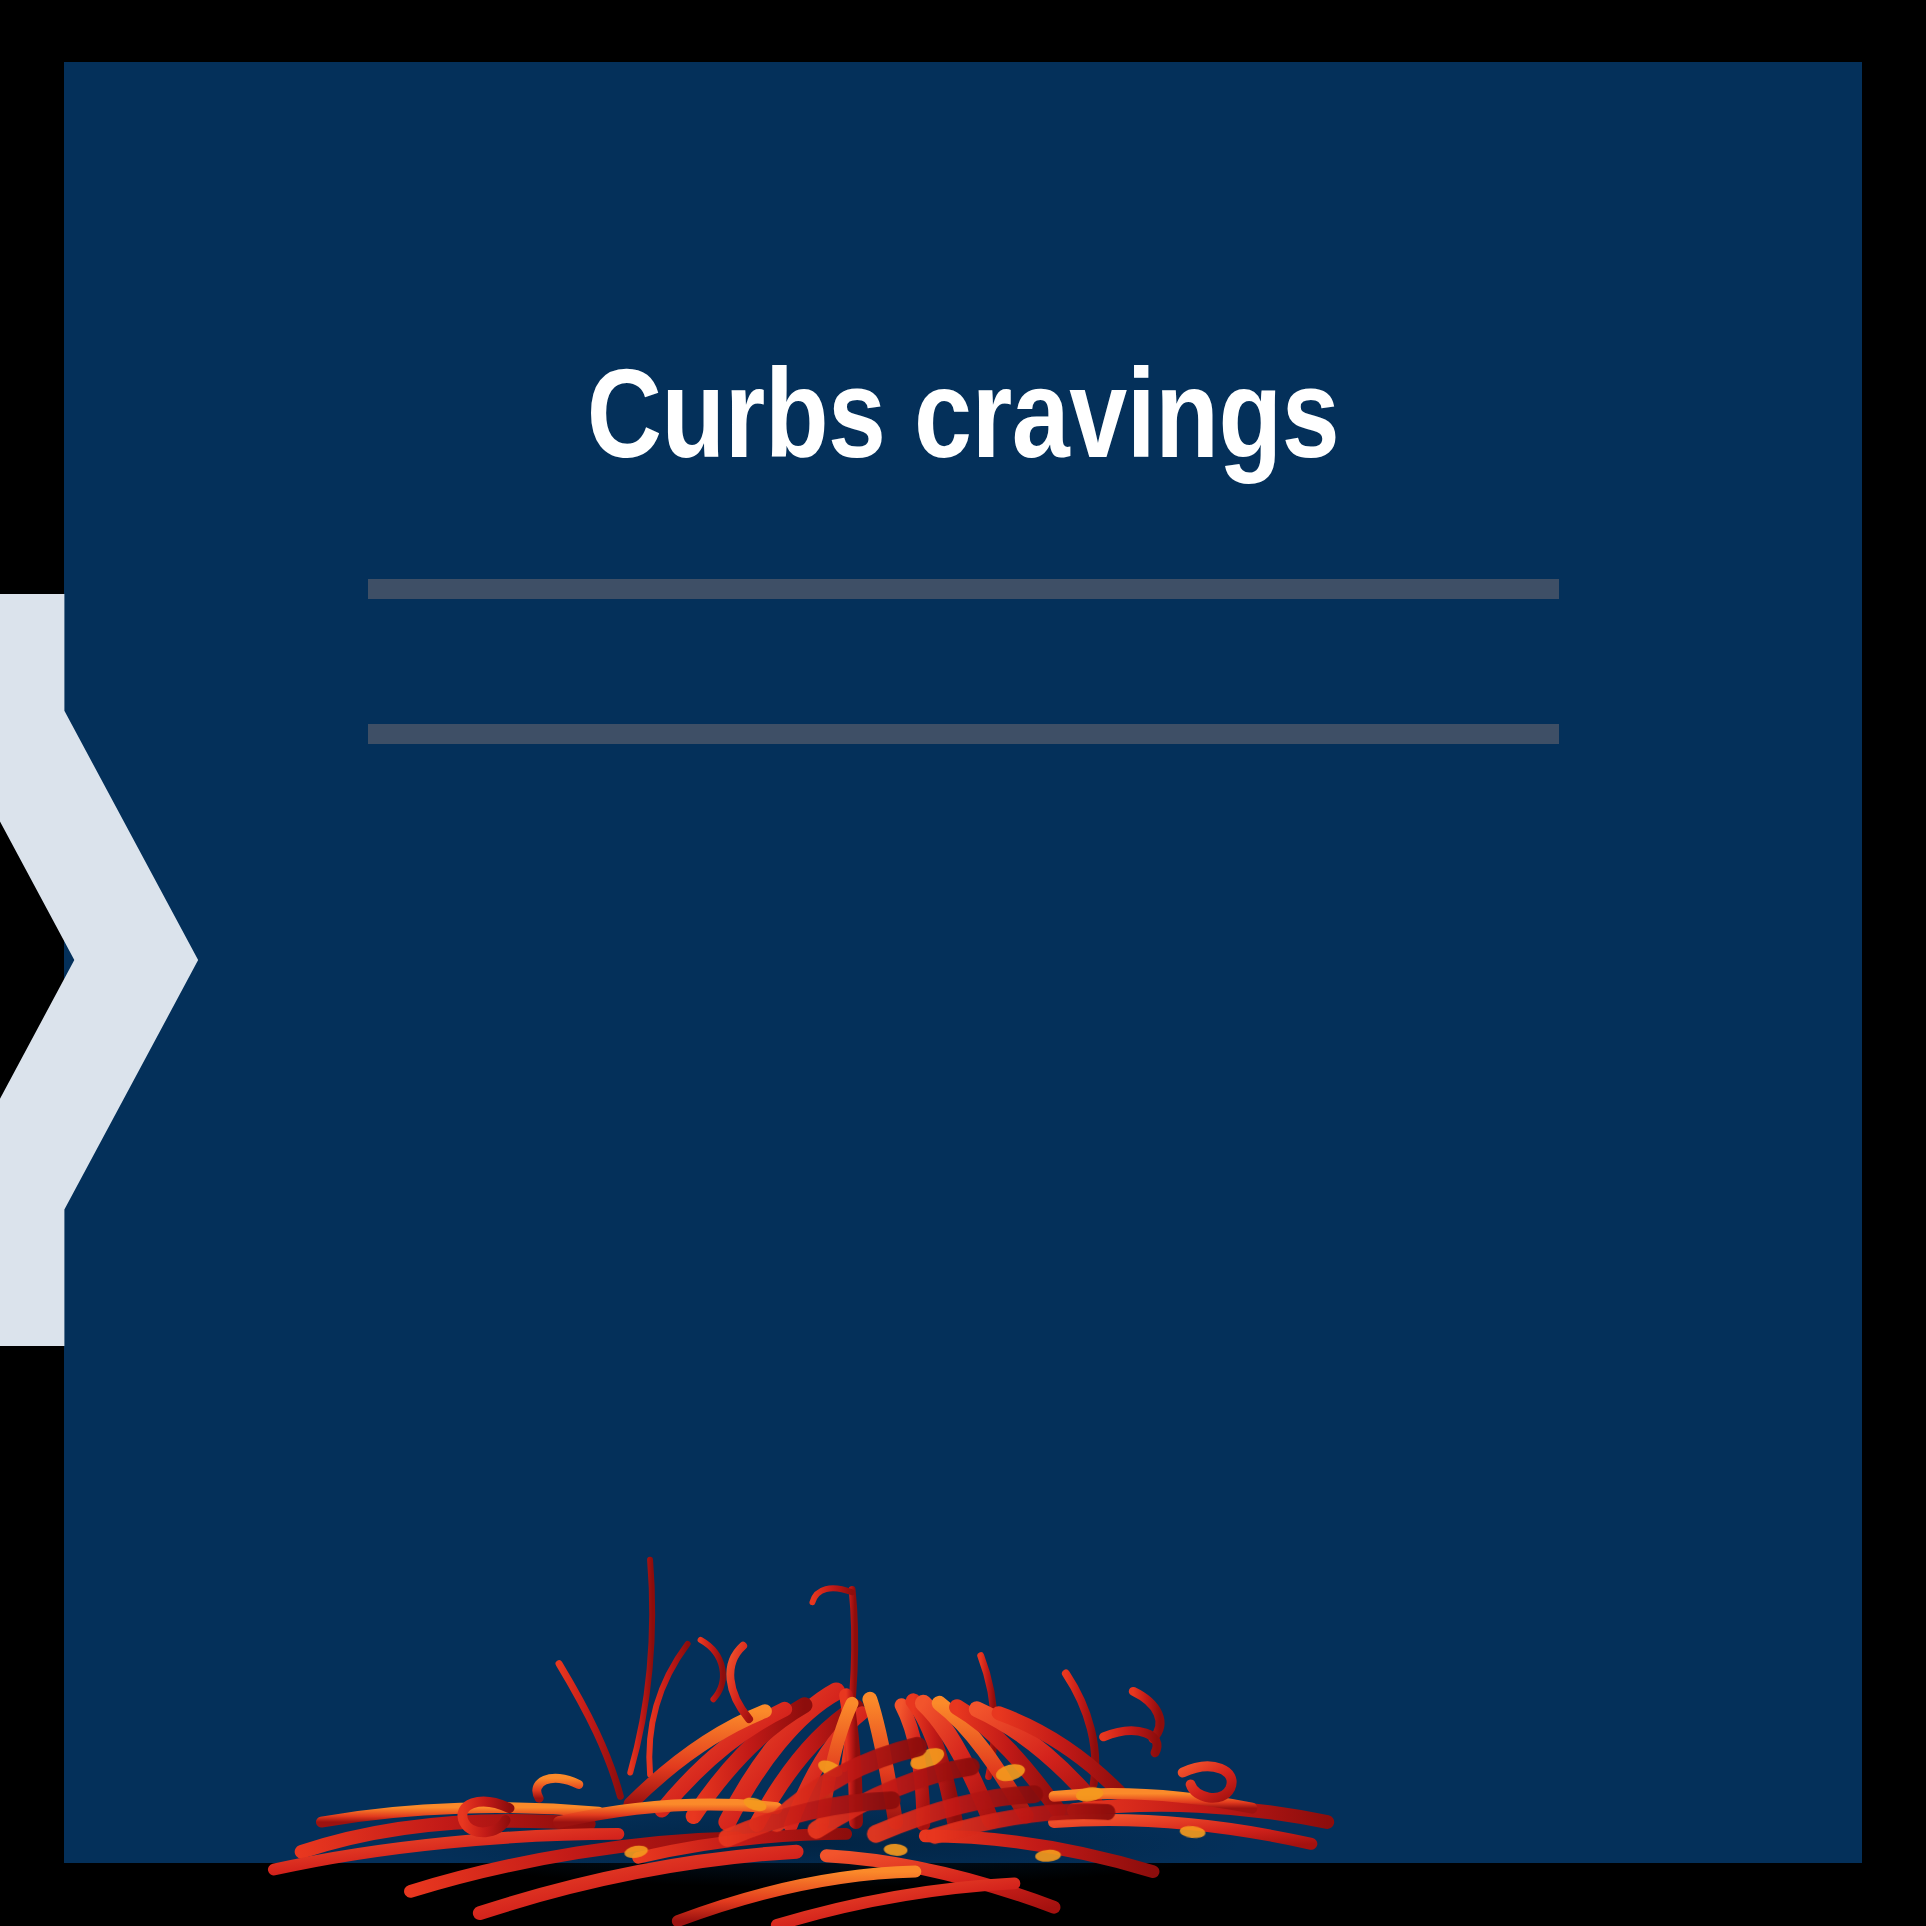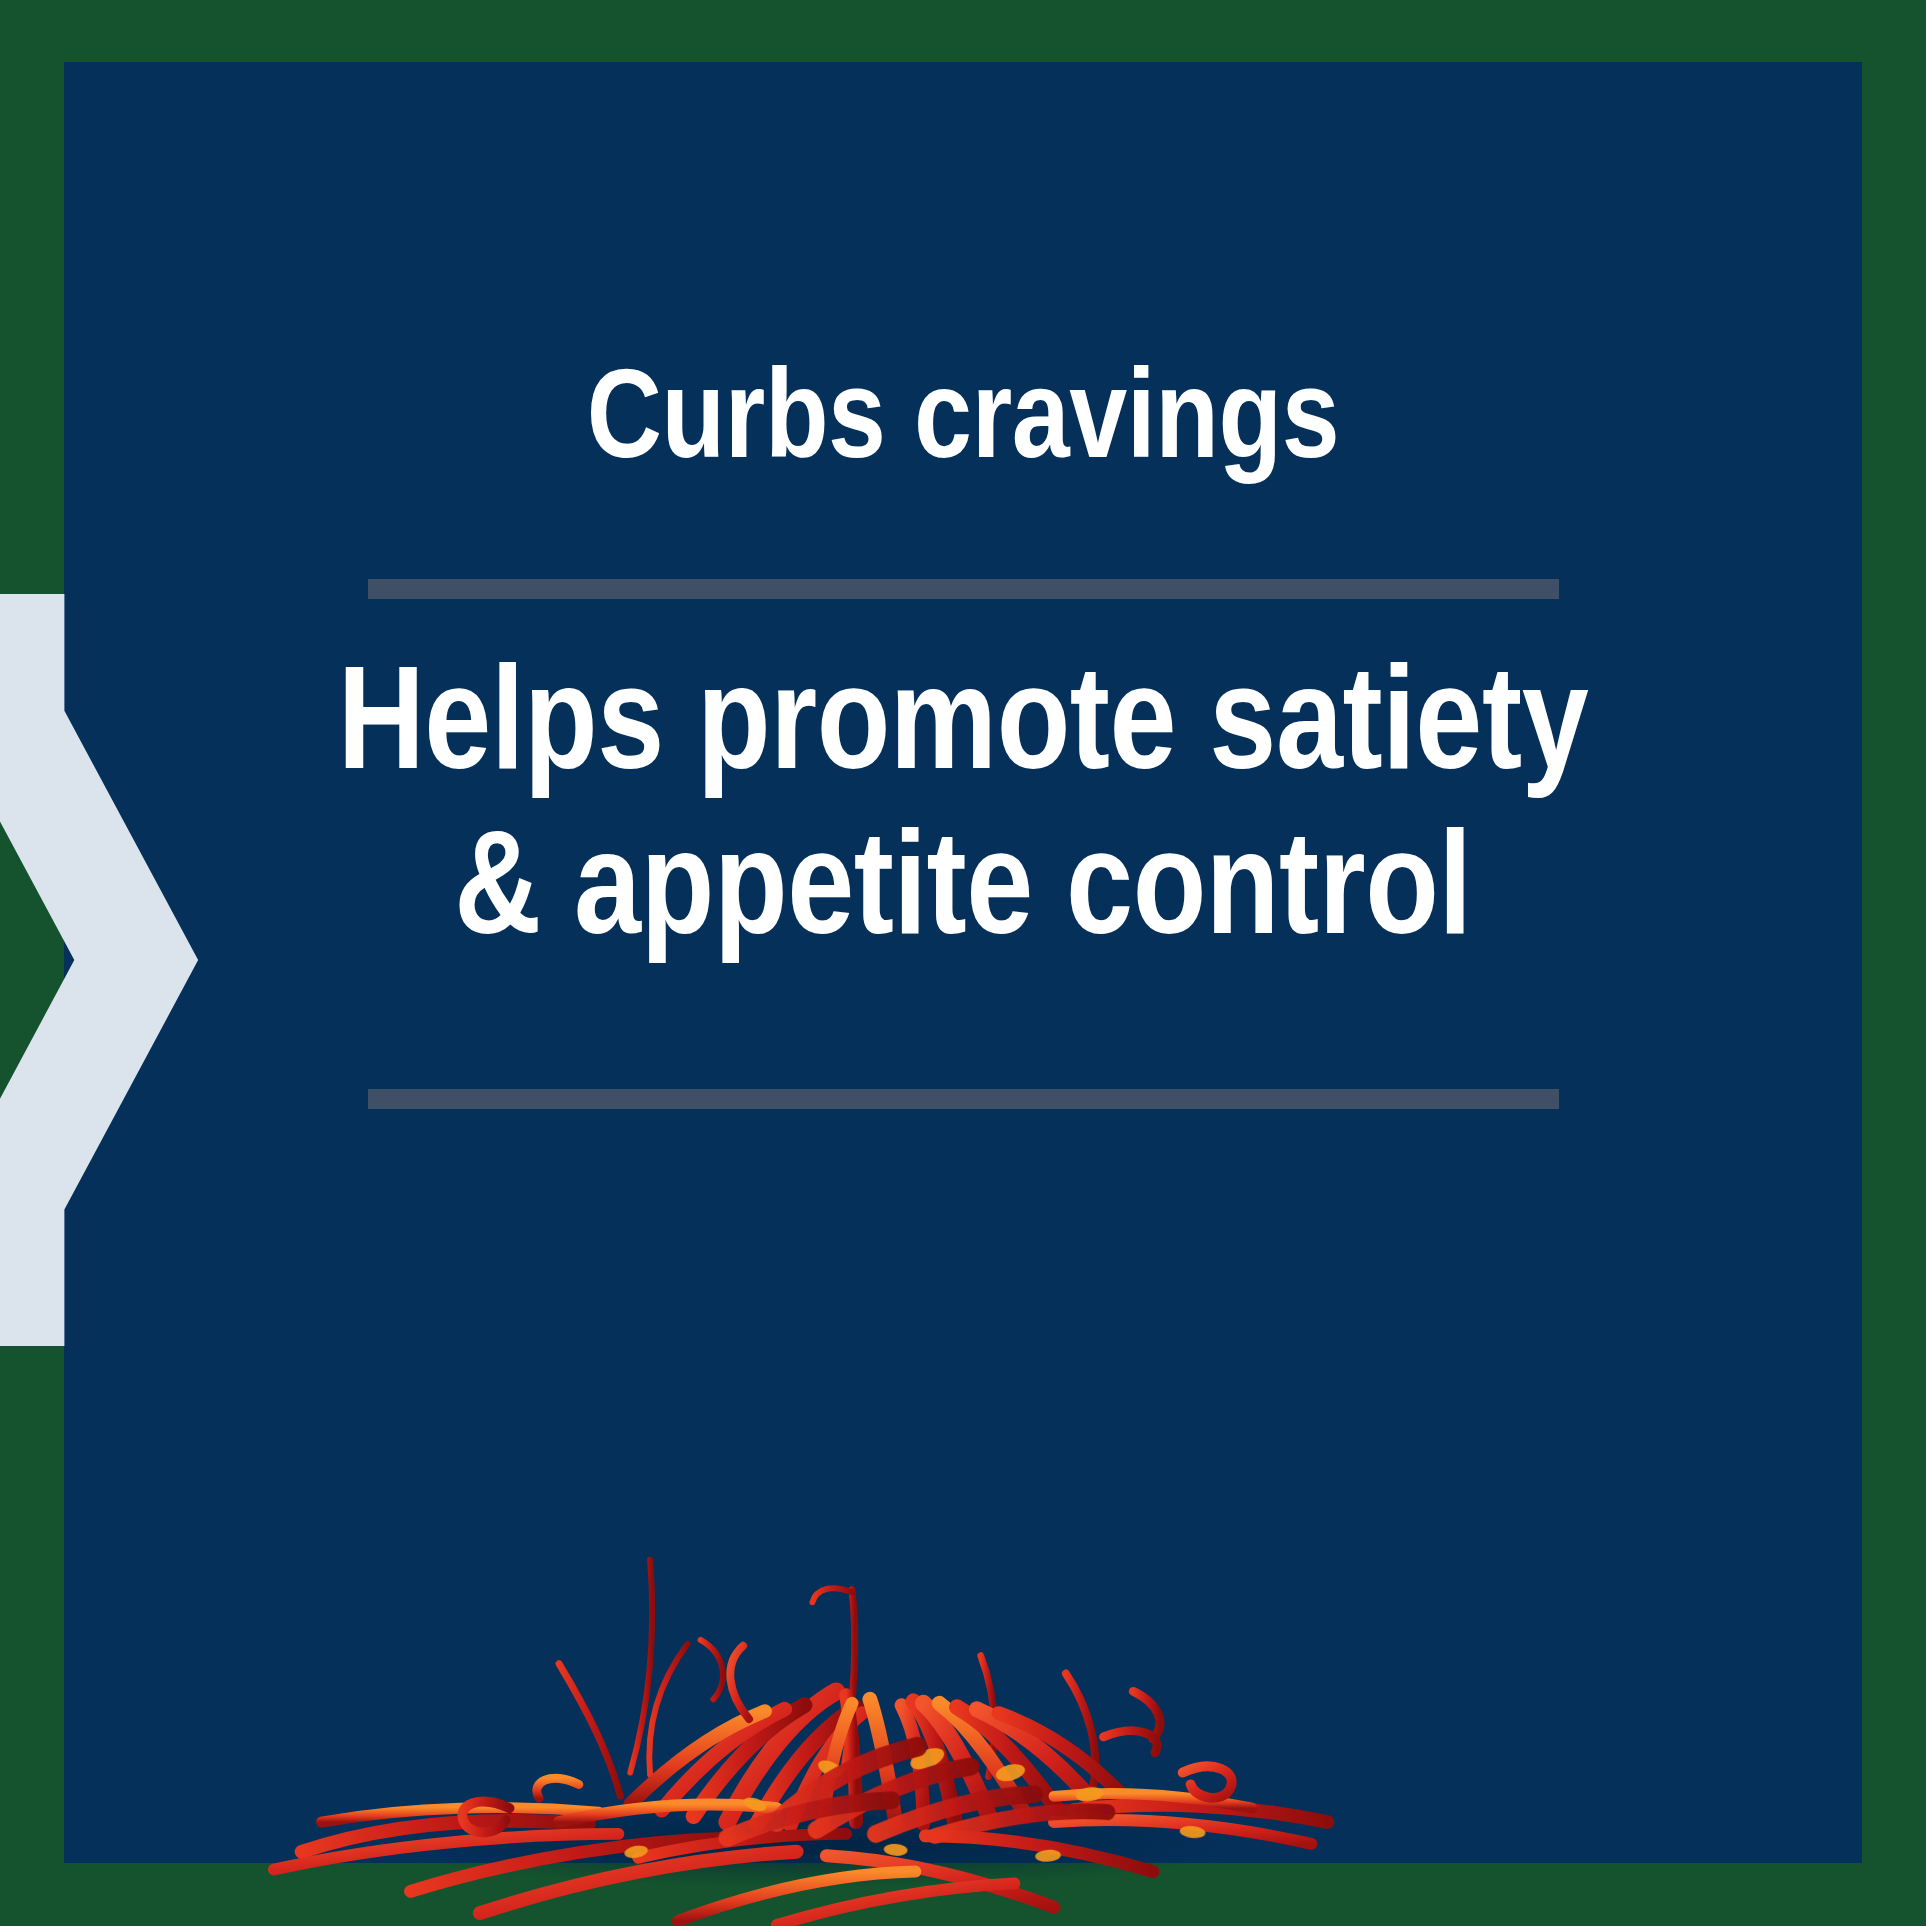--- a/index.html
+++ b/index.html
@@ -4,21 +4,21 @@
 <style>
   html, body {
     margin: 0;
     padding: 0;
     background: #ffffff;
   }
   #stage {
     position: relative;
     width: 1927px;
     height: 1927px;
-    background: #14532d;
+    background: #000000;
     overflow: hidden;
     font-family: "Liberation Sans", sans-serif;
   }
 
   
   #panel {
     position: absolute;
     left: 64px;
     top: 62px;
     width: 1798px;
@@ -104,24 +104,20 @@
   </svg>
 
   <div id="copy">
 
     <div>
       <div class="headline line-1">Curbs cravings</div>
     </div>
 
     <div class="divider divider-1"></div>
 
-    <div>
-      <div class="headline line-2">Helps promote satiety</div>
-      <div class="headline line-2" style="padding-top:4px;">&amp; appetite control</div>
-    </div>
 
     <div class="divider divider-2"></div>
 
 
   </div>
 
   <svg id="saffron" viewBox="0 0 1100 406" preserveAspectRatio="none">
     <defs>
       <linearGradient id="thrA" x1="0" y1="0" x2="1" y2="1">
         <stop offset="0%" stop-color="#f2542c"></stop>

